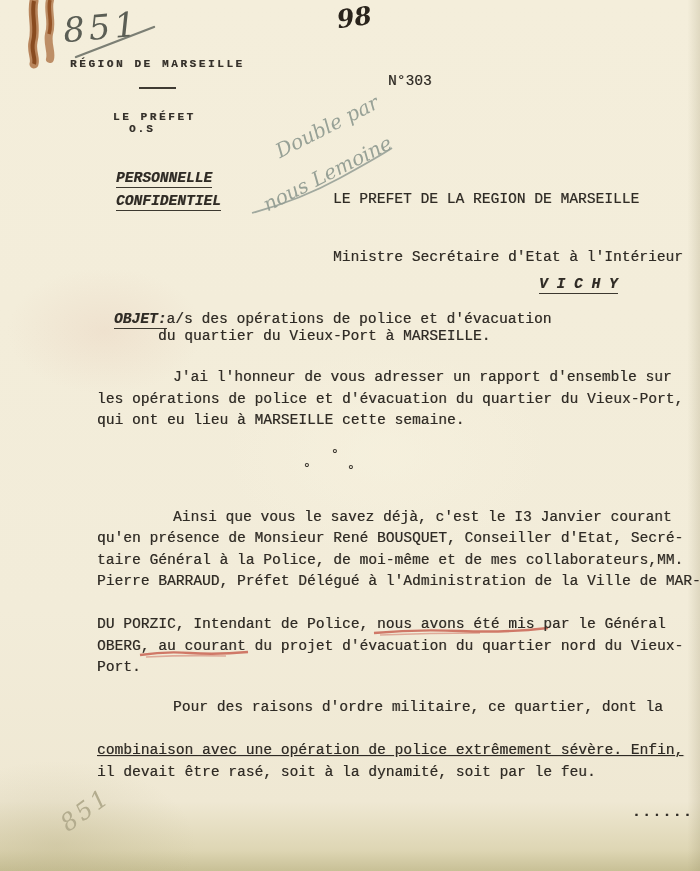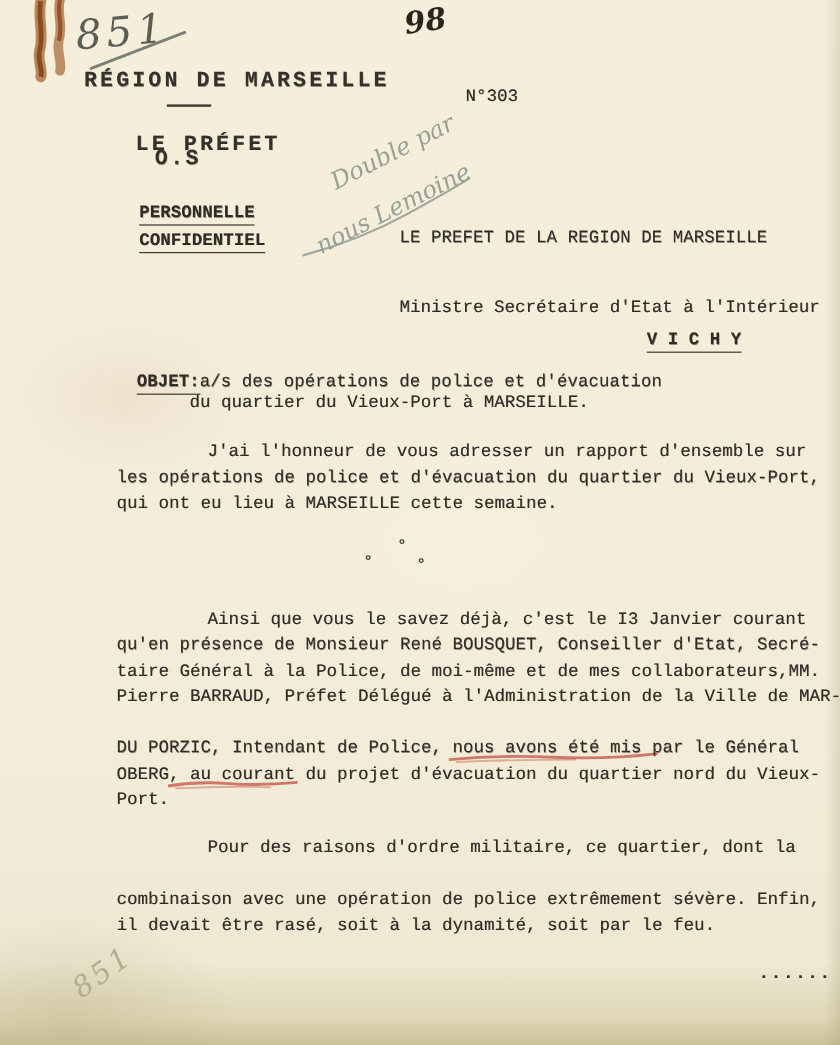--- a/index.html
+++ b/index.html
@@ -20,26 +20,26 @@
     position:absolute;
     font-family:"Liberation Mono", monospace;
     font-size:14.5px;
     color:#2f2b25;
     white-space:pre;
     letter-spacing:0.05px;
     text-shadow:0.4px 0.3px 0.3px rgba(52,46,38,0.5);
   }
   .twb{font-weight:bold;}
   .hdr{
-    font-size:18px;
+    font-size:11px;
     font-weight:bold;
     letter-spacing:2.6px;
     color:#34302a;
   }
-  .ul{border-bottom:1.7px solid #3c382f;padding-bottom:1px;}
+  .ul{border-bottom:1.7px solid #3c382f;padding-bottom:1px;font-style:italic;}
   .hand{
     position:absolute;
     font-family:"DejaVu Serif", serif;
     font-style:italic;
     white-space:pre;
   }
   #mark-851-top{left:63px;top:7px;font-size:34px;letter-spacing:4px;color:#5b5e55;transform:rotate(-5deg);}
   #mark-98{left:337px;top:3px;font-size:25px;font-weight:bold;color:#2a241c;transform:rotate(-8deg);}
   #region-title{left:70px;top:58px;}
   #region-rule{position:absolute;left:139px;top:87px;width:37px;height:2px;background:#3f3b33;}
@@ -130,18 +130,18 @@
 
   <div class="tw" style="left:173px;top:509px;">Ainsi que vous le savez déjà, c'est le I3 Janvier courant</div>
   <div class="tw" style="left:97px;top:530px;">qu'en présence de Monsieur René BOUSQUET, Conseiller d'Etat, Secré-</div>
   <div class="tw" style="left:97px;top:552px;">taire Général à la Police, de moi-même et de mes collaborateurs,MM.</div>
   <div class="tw" style="left:97px;top:573px;">Pierre BARRAUD, Préfet Délégué à l'Administration de la Ville de MAR-</div>
   <div class="tw" style="left:97px;top:616px;">DU PORZIC, Intendant de Police, nous avons été mis par le Général</div>
   <div class="tw" style="left:97px;top:638px;">OBERG, au courant du projet d'évacuation du quartier nord du Vieux-</div>
   <div class="tw" style="left:97px;top:659px;">Port.</div>
 
   <div class="tw" style="left:173px;top:699px;">Pour des raisons d'ordre militaire, ce quartier, dont la</div>
-  <div class="tw" style="left:97px;top:742px;">combinaison avec une opération de police extrêmement sévère. Enfin,</div>
+  <div class="tw" style="left:97px;top:742px;text-decoration:underline;">combinaison avec une opération de police extrêmement sévère. Enfin,</div>
   <div class="tw" style="left:97px;top:764px;">il devait être rasé, soit à la dynamité, soit par le feu.</div>
 
   <div id="dots" class="tw twb">......</div>
 
 </div>
 
 </body></html>

